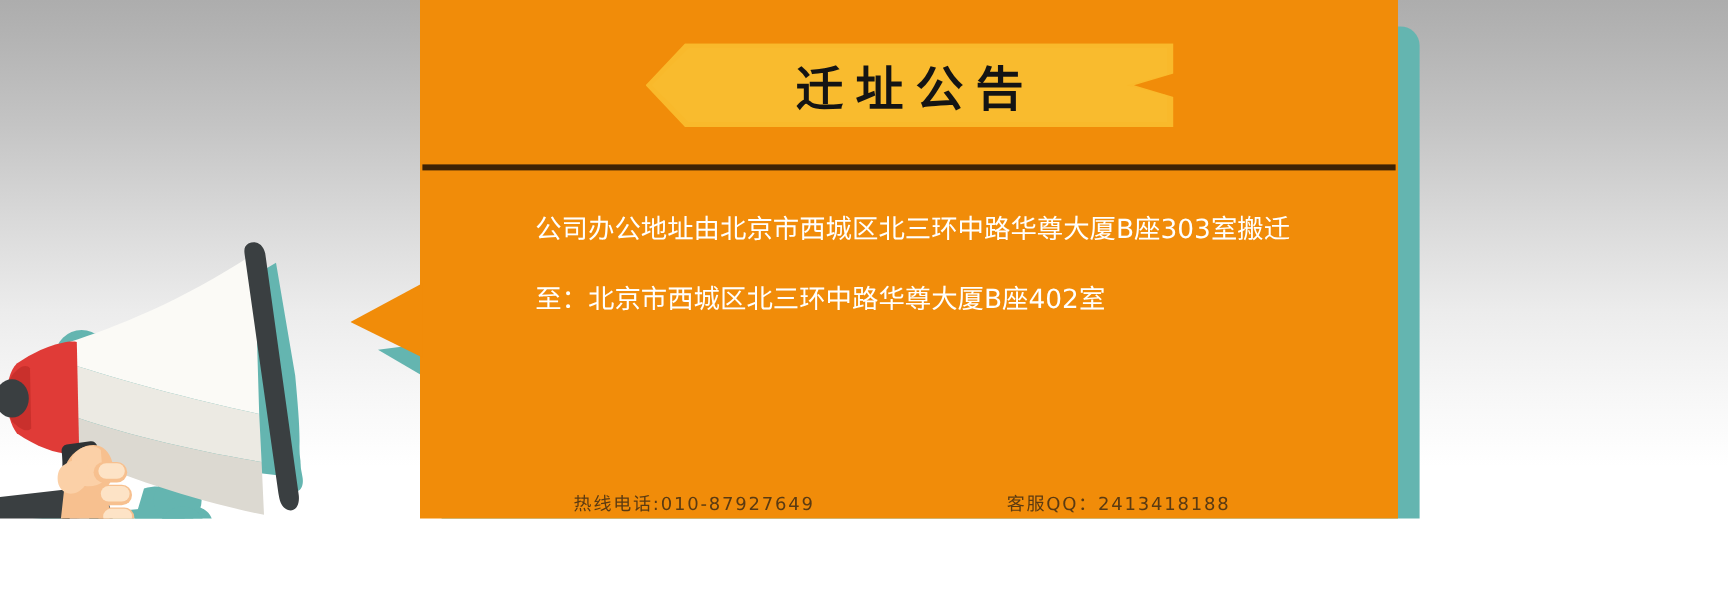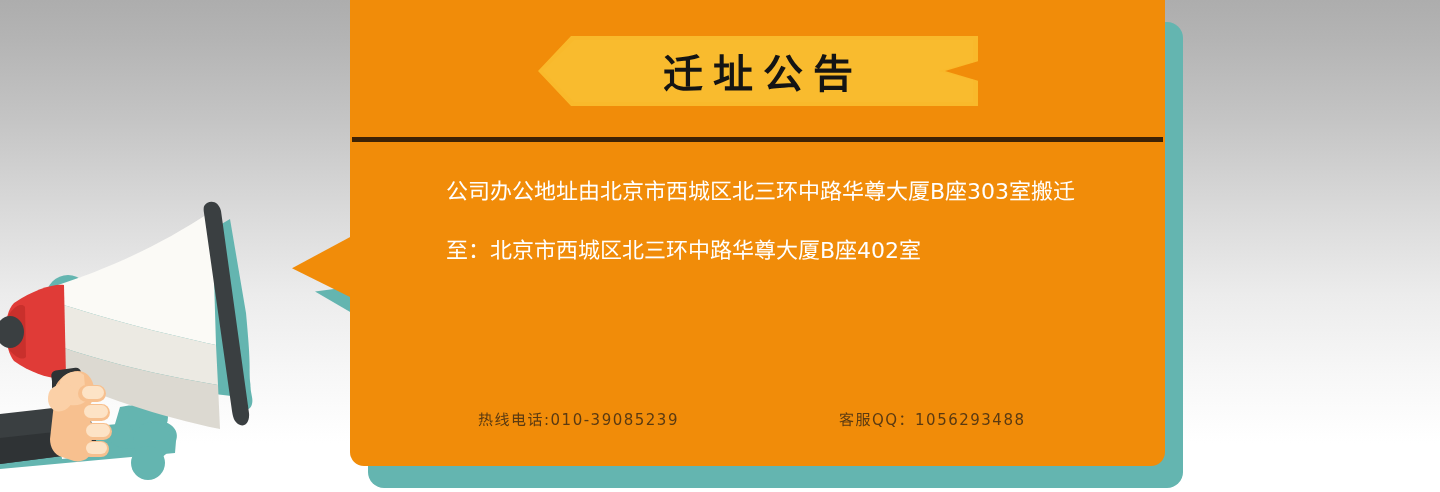--- a/index.html
+++ b/index.html
@@ -11,21 +11,21 @@
     width: 1440px;
     height: 492px;
     overflow: hidden;
     font-family: "Liberation Sans", "DejaVu Sans", sans-serif;
   }
 
   
   #stage {
     position: relative;
     width: 1440px;
-    height: 492px;
+    height: 432px;
     background: linear-gradient(to bottom,
                 #adadad 0%,
                 #b4b4b4 8%,
                 #c4c4c4 24%,
                 #d9d9d9 42%,
                 #ececec 60%,
                 #f7f7f7 76%,
                 #ffffff 90%,
                 #ffffff 100%);
     overflow: hidden;
@@ -249,17 +249,17 @@
 
   <div class="banner"></div>
   <div class="banner-inner"></div>
   <div class="banner-title">迁址公告</div>
 
   <div class="divider"></div>
 
   <div class="body-copy">公司办公地址由北京市西城区北三环中路华尊大厦B座303室搬迁至：北京市西城区北三环中路华尊大厦B座402室</div>
 
   <div class="footer-row">
-    <span class="footer-item footer-hotline">热线电话:010-39085239</span>
-    <span class="footer-item footer-qq">客服QQ：1056293488</span>
+    <span class="footer-item footer-hotline">热线电话:010-87927649</span>
+    <span class="footer-item footer-qq">客服QQ：2413418188</span>
   </div>
 
 </div>
 
 </body></html>

